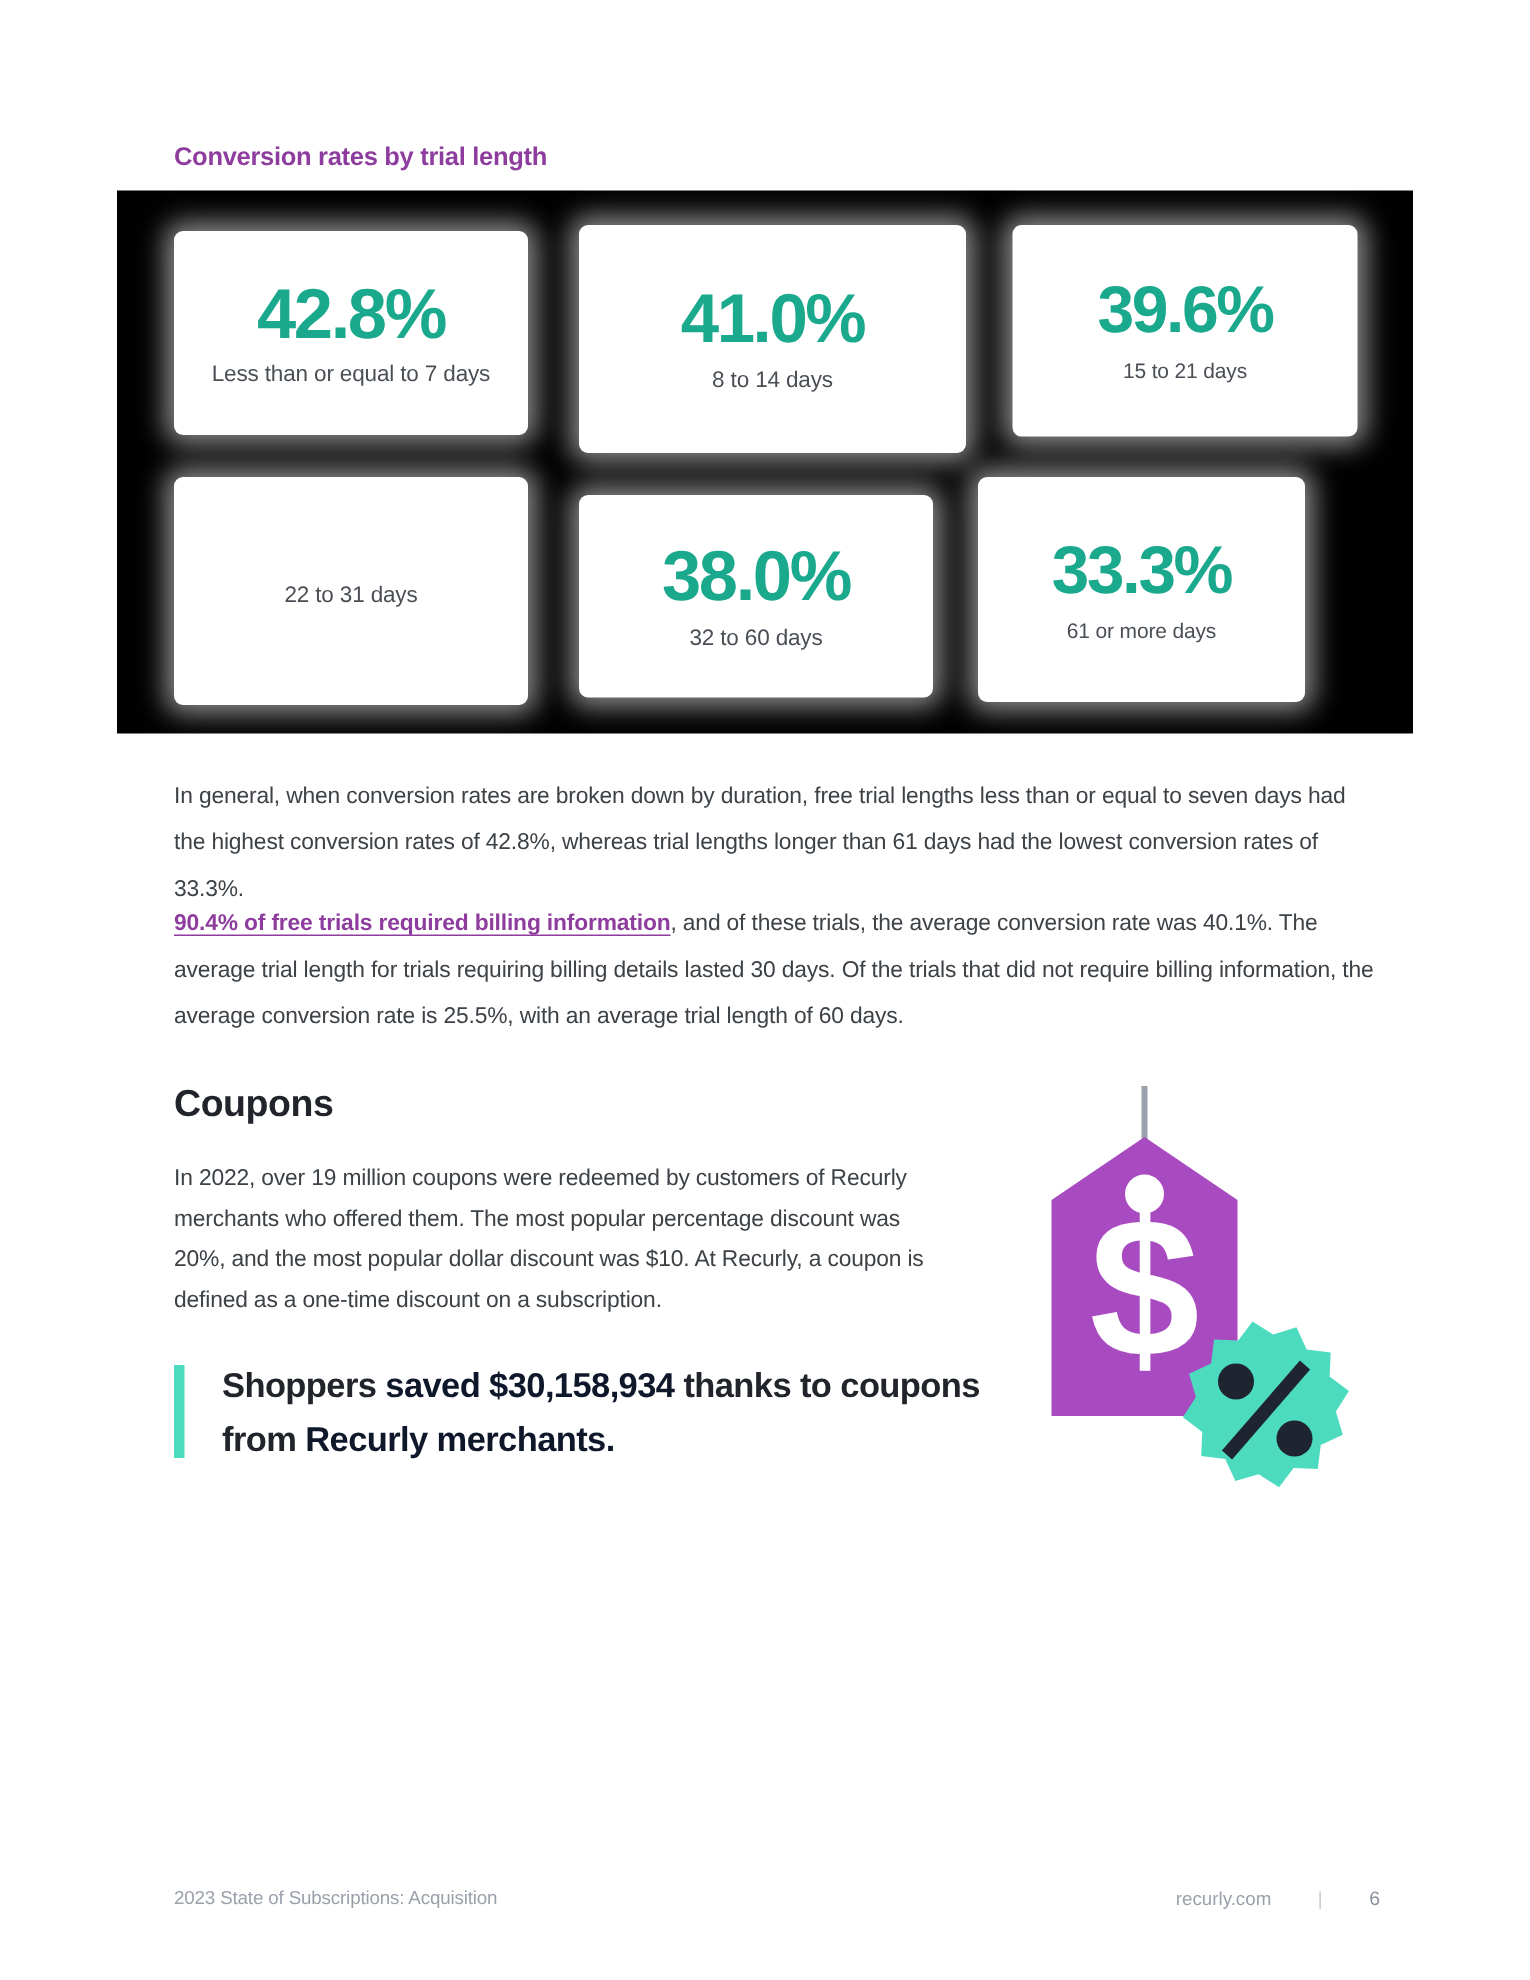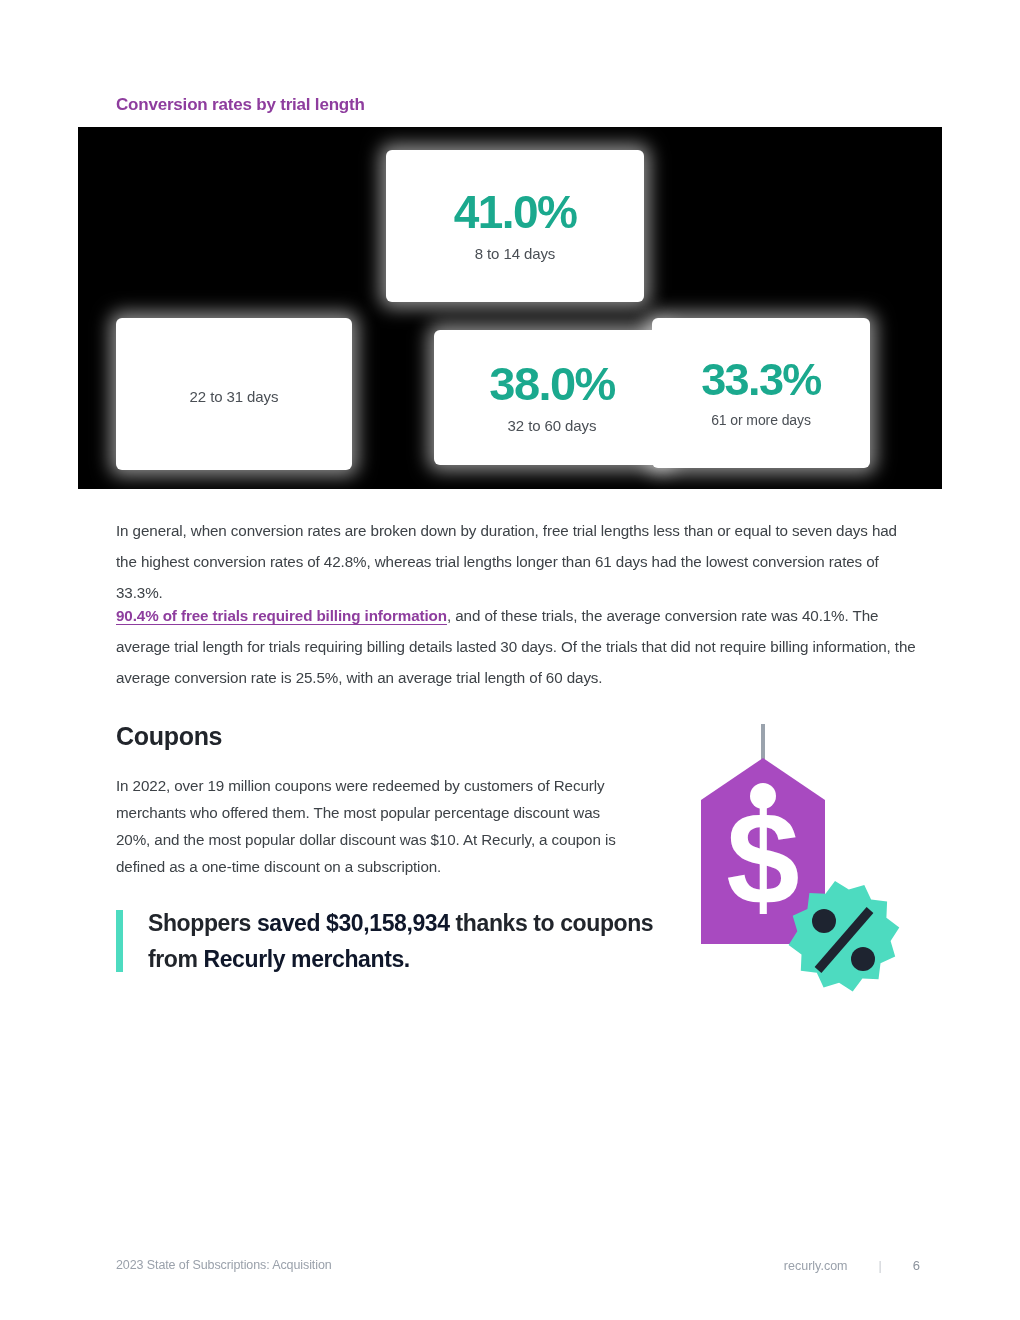--- a/index.html
+++ b/index.html
@@ -67,21 +67,21 @@
     line-height: 1.35;
     margin-top: 7px;
     letter-spacing: -0.1px;
   }
 
   
   #card-0 { left: 38px;  top: 27px;  width: 236px; height: 136px; }
   #card-1 { left: 308px; top: 23px;  width: 258px; height: 152px; }
   #card-2 { left: 597px; top: 23px;  width: 230px; height: 141px; }
   #card-3 { left: 38px;  top: 191px; width: 236px; height: 152px; }
-  #card-4 { left: 308px; top: 203px; width: 236px; height: 135px; margin-left: 48px; }
+  #card-4 { left: 308px; top: 203px; width: 236px; height: 135px; }
   #card-5 { left: 574px; top: 191px; width: 218px; height: 150px; }
 
   #card-0 .stat-value { font-size: 47px; }
   #card-1 .stat-value { font-size: 46px; }
   #card-2 .stat-value { font-size: 44px; }
   #card-3 .stat-value { font-size: 46px; }
   #card-4 .stat-value { font-size: 47px; }
   #card-5 .stat-value { font-size: 45px; }
 
   #card-2 .stat-label,
@@ -199,26 +199,34 @@
 </style>
 </head>
 <body>
 
 <div class="page">
 
   <div class="section-title">Conversion rates by trial length</div>
 
   <div class="stat-panel">
 
+    <div class="stat-card" id="card-0">
+      <div class="stat-value">42.8%</div>
+      <div class="stat-label">Less than or equal to 7 days</div>
+    </div>
 
     <div class="stat-card" id="card-1">
       <div class="stat-value">41.0%</div>
       <div class="stat-label">8 to 14 days</div>
     </div>
 
+    <div class="stat-card" id="card-2">
+      <div class="stat-value">39.6%</div>
+      <div class="stat-label">15 to 21 days</div>
+    </div>
 
     <div class="stat-card" id="card-3">
       <div class="stat-label">22 to 31 days</div>
     </div>
 
     <div class="stat-card" id="card-4">
       <div class="stat-value">38.0%</div>
       <div class="stat-label">32 to 60 days</div>
     </div>
 

